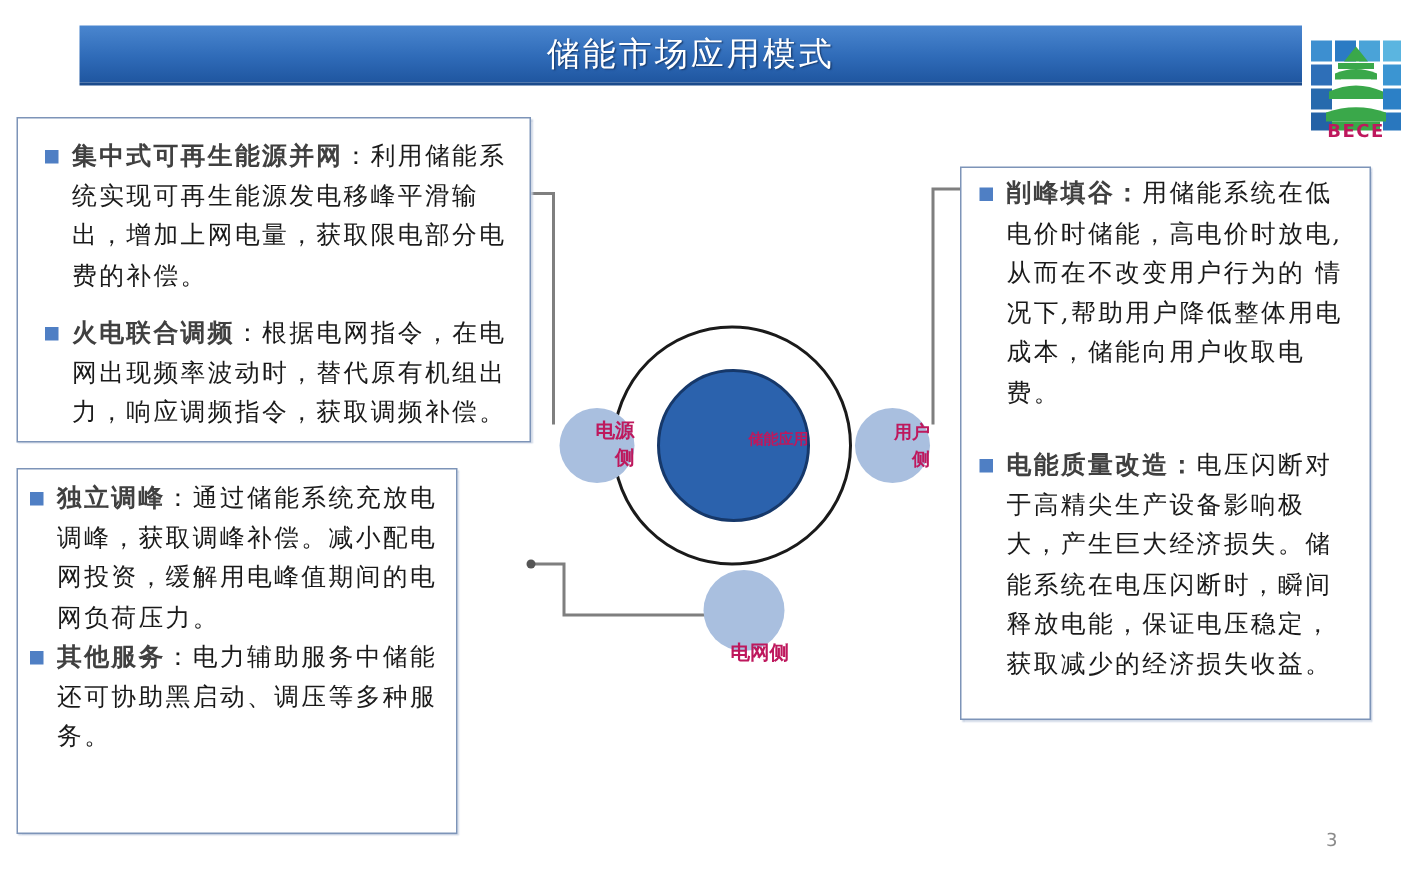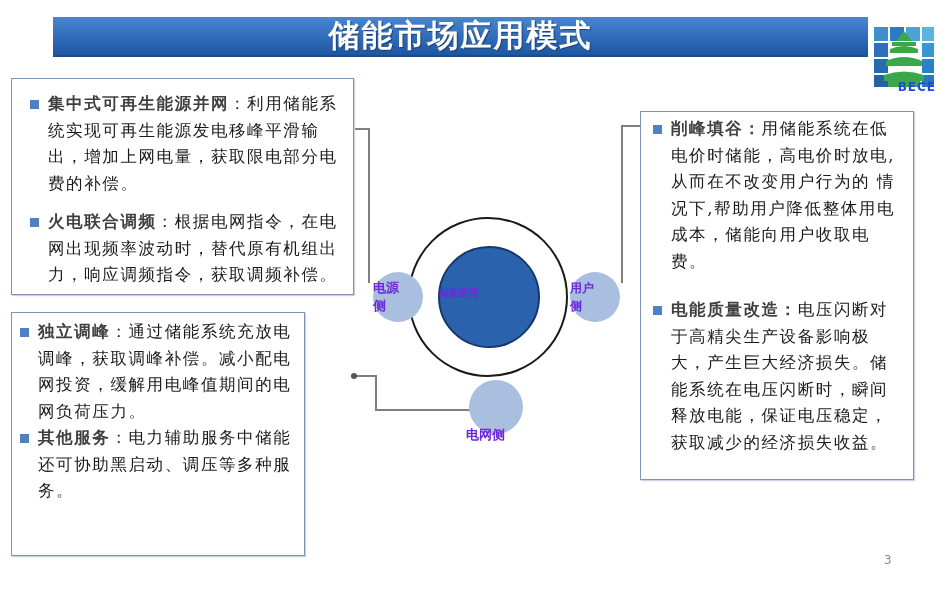--- a/index.html
+++ b/index.html
@@ -9,49 +9,49 @@
     font-family:"DejaVu Serif","Liberation Serif",serif;
     color:#1a1a1a;
   }
   .title-bar {
     position:absolute; left:53px; top:17px; width:815px; height:38px;
     background:linear-gradient(180deg,#4a86cf 0%,#2f6bb8 55%,#1f56a0 100%);
     border-bottom:2px solid #1b4b8c;
     display:flex; align-items:center; justify-content:center;
   }
   .title-bar .title {
-    color:#ffffff; font-size:31px; font-weight:bold; letter-spacing:2px;
+    color:#ffffff; font-size:22px; font-weight:normal; letter-spacing:2px;
     font-family:"DejaVu Sans","Liberation Sans",sans-serif;
     text-shadow:1px 1px 1px #1a3f73;
   }
   .logo { position:absolute; left:872px; top:18px; width:64px; height:78px; }
   .logo-text {
-    position:absolute; left:872px; top:80px; width:64px; text-align:right;
+    position:absolute; left:872px; top:80px; width:64px; text-align:center;
     font-family:"DejaVu Sans","Liberation Sans",sans-serif;
-    font-size:12px; color:#1d4ed8; letter-spacing:1px; font-weight:bold;
+    font-size:12px; color:#be185d; letter-spacing:1px; font-weight:bold;
   }
   .box {
     position:absolute; background:#fff;
     border:1.5px solid #7d94b8;
     box-shadow:1px 1px 1px #c9d3e3;
     box-sizing:border-box;
   }
   .box-lt { left:11px; top:78px; width:343px; height:217px; padding:12px 12px 0 18px; }
   .box-lb { left:11px; top:312px; width:294px; height:244px; padding:6px 12px 0 8px; }
   .box-r  { left:640px; top:111px; width:274px; height:369px; padding:4px 10px 0 12px; }
   .item { position:relative; padding-left:18px; font-size:16.5px; line-height:26.5px; letter-spacing:1.6px; }
   .item .bullet {
     position:absolute; left:0; top:9px; width:9px; height:9px; background:#4f7fc4;
   }
   .item .term { font-weight:bold; color:#404040; }
   .box-r .item + .item { margin-top:22px; }
   .box-lt .item + .item { margin-top:12px; }
   svg.diagram { position:absolute; left:0; top:0; }
   .circle-label {
-    position:absolute; text-align:left; color:#6d28d9; font-weight:bold;
+    position:absolute; text-align:right; color:#be185d; font-weight:bold;
     font-family:"DejaVu Sans","Liberation Sans",sans-serif;
   }
   .page-number {
     position:absolute; left:884px; top:553px; font-size:12px; color:#8a8a8a;
     font-family:"DejaVu Sans","Liberation Sans",sans-serif;
   }
 </style>
 </head>
 <body>
 

